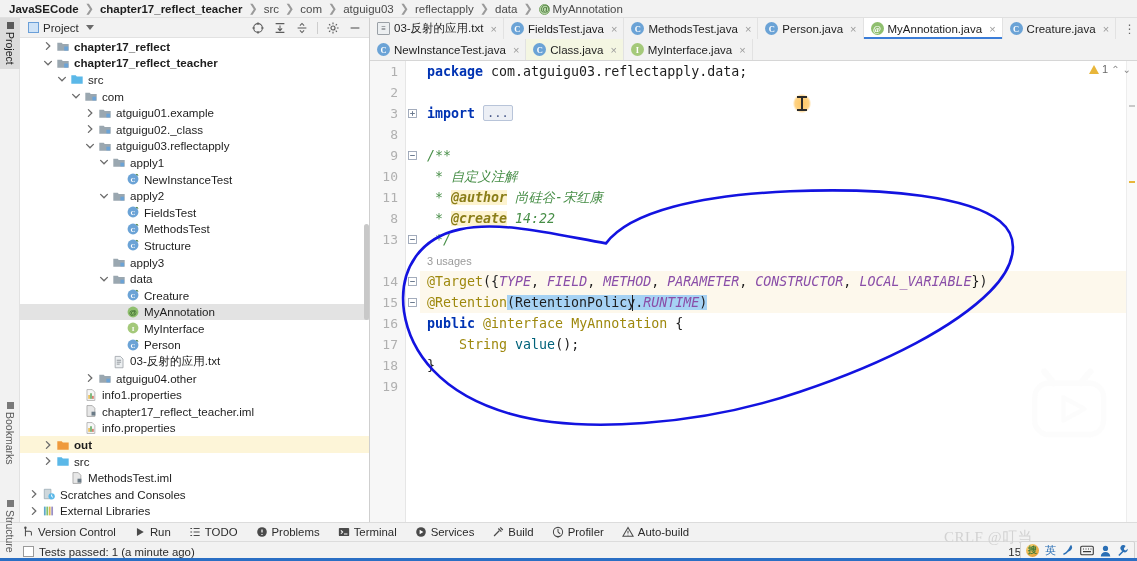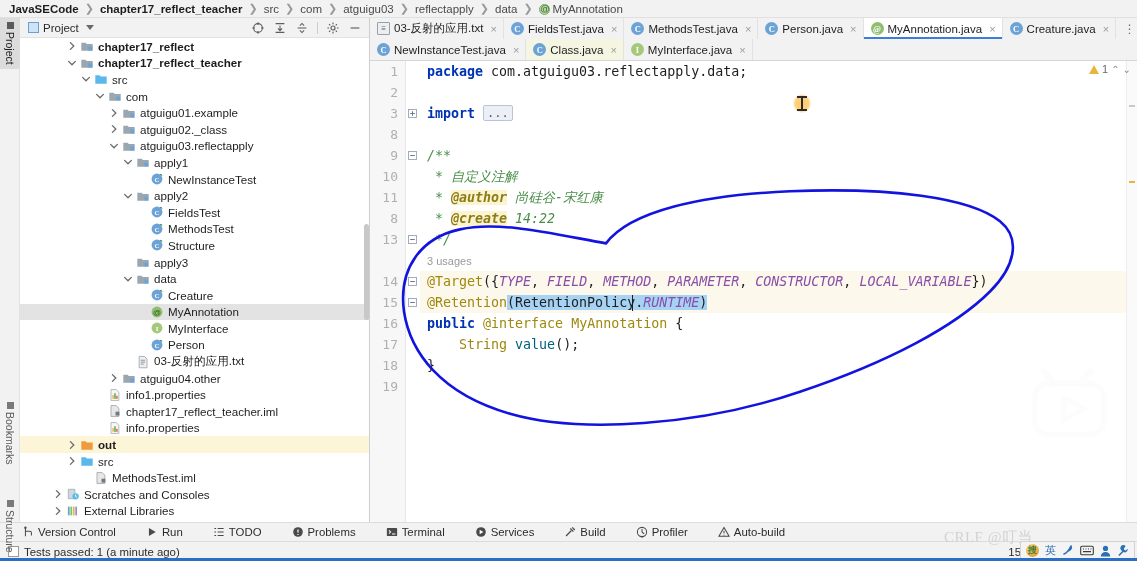--- a/index.html
+++ b/index.html
@@ -78,21 +78,20 @@
   .hi-div { width:1px; height:12px; background:#cdcdcd; }
 
   .tree {
     flex:1 1 auto; overflow:hidden; position:relative;
     padding-top:0px; background:#fff;
   }
   .trow {
     height:16.6px; display:flex; align-items:center;
     font-size:11.6px; color:#1d1d1d; white-space:nowrap;
     position:relative;
-    padding-left:24px;
   }
   .trow.sel { background:#e3e3e3; }
   .trow.hl  { background:#fdf5d8; }
   .trow.bold { font-weight:bold; }
   .arrow {
     width:11px; flex:0 0 11px; color:#6b6b6b; font-size:9px;
     display:flex; align-items:center; justify-content:center;
   }
   .arrow svg { display:block; }
   .tlabel { margin-left:4px; }
@@ -202,31 +201,31 @@
 
   
   .ink { position:absolute; left:0; top:0; width:100%; height:100%; pointer-events:none; z-index:8; }
 
   
   .tvmark { position:absolute; right:16px; bottom:72px; width:96px; height:86px; z-index:4; opacity:.55; }
 
   
   .toolwin-bar {
     height:19px; flex:0 0 19px; background:#f2f2f2; border-top:1px solid #dcdcdc;
-    display:flex; align-items:center; padding-left:22px; gap:30px;
+    display:flex; align-items:center; padding-left:22px; gap:18px;
     font-size:11.4px; color:#2b2b2b; white-space:nowrap;
   }
   .tw-item { display:flex; align-items:center; gap:4px; }
   .twi { width:12px; height:12px; display:block; color:#4a4a4a; }
   .statusbar {
     height:20px; flex:0 0 20px; background:#f2f2f2; border-top:1px solid #dcdcdc;
     display:flex; align-items:center; padding:0 6px 0 8px;
     font-size:11.4px; color:#2b2b2b; white-space:nowrap;
   }
-  .sb-left { display:flex; align-items:center; gap:5px; }
+  .sb-left { display:flex; align-items:center; gap:5px;margin-left:15px; }
   .sb-right { margin-left:auto; display:flex; align-items:center; gap:10px; }
   .sb-sq { width:11px; height:11px; border:1px solid #9a9a9a; background:#fff; }
 
   
   .csdn {
     position:absolute; right:104px; bottom:14px; z-index:20;
     font-size:15px; color:#d2d2d2; font-family:"Liberation Serif", serif;
     letter-spacing:.5px; white-space:nowrap;
   }
   

